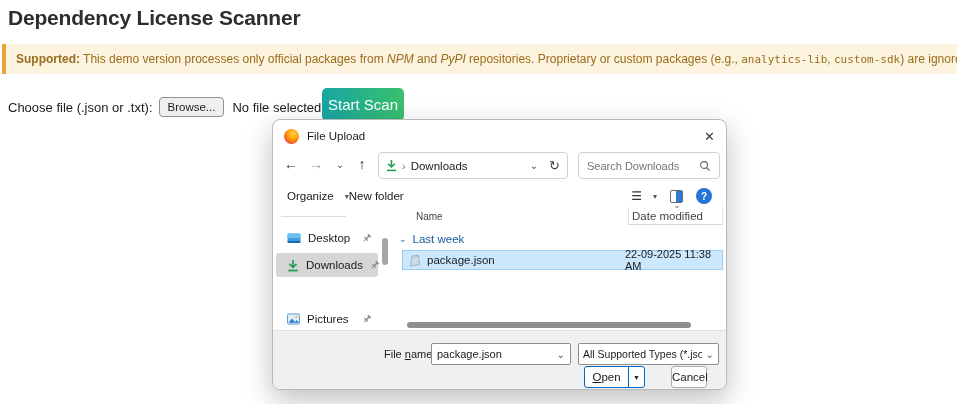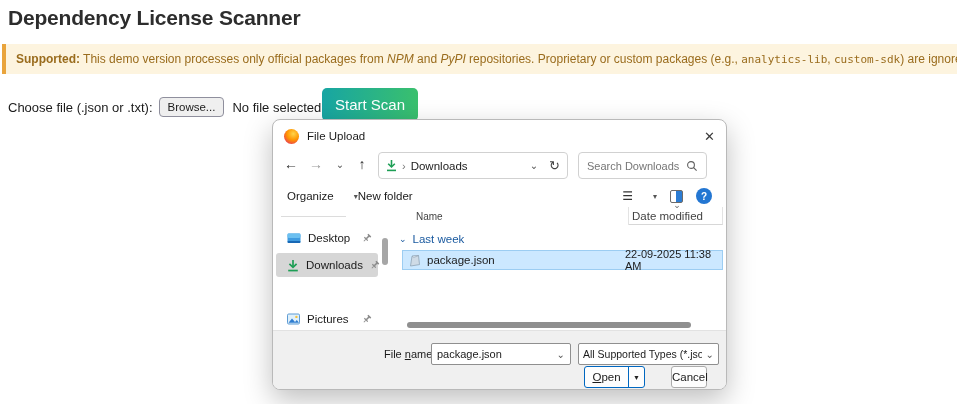--- a/index.html
+++ b/index.html
@@ -25,21 +25,21 @@
     position:absolute; left:8px; top:95px; height:24px;
     display:flex; align-items:center; font-size:13px;
   }
   .browse-btn {
     margin-left:6px; font-size:11.5px; font-family:inherit;
     padding:3px 8px; color:#1b1b1b;
     background:#efefef; border:1px solid #8f8f9d; border-radius:4px; cursor:pointer;
   }
   .no-file { margin-left:8px; font-size:13px; }
   .start-scan {
-    position:absolute; left:322px; top:88px; width:96px; height:33px;
+    position:absolute; left:322px; top:88px; width:82px; height:33px;
     background:linear-gradient(90deg,#17a5a3,#3ac06d);
     color:#fff; border:none; border-radius:5px; font-size:15px;
     font-family:inherit; cursor:pointer;
   }
   
   .dialog {
     position:absolute; left:272px; top:119px; width:455px; height:271px;
     background:#fff; border:1px solid #b9b9b9; border-radius:8px;
     box-shadow:0 10px 28px rgba(0,0,0,.25);
     font-size:11.5px; overflow:hidden;
@@ -61,31 +61,31 @@
   .addressbar {
     position:absolute; left:105px; top:5px; width:190px; height:27px;
     border:1px solid #d1d1d1; border-radius:4px;
     display:flex; align-items:center; padding:0 7px; cursor:pointer;
   }
   .crumb-sep { color:#777; margin:0 5px; font-size:11px; }
   .addr-right { margin-left:auto; display:flex; align-items:center; gap:11px; }
   .addr-caret { font-size:10px; color:#555; }
   .refresh { font-size:13px; color:#444; }
   .searchbox {
-    position:absolute; left:305px; top:5px; width:129px; height:27px;
+    position:absolute; left:305px; top:5px; width:142px; height:27px;
     border:1px solid #d1d1d1; border-radius:4px;
     display:flex; align-items:center; padding:0 8px;
   }
   .searchbox input { border:none; outline:none; flex:1; min-width:0;
     font-size:11px; font-family:inherit; color:#333; background:transparent; }
   .searchbox input::placeholder { color:#767676; }
   
   .toolbar { position:absolute; left:0; top:63px; right:0; height:26px;
     display:flex; align-items:center; padding:0 14px; font-size:11.5px; }
-  .tool-item { display:flex; align-items:center; gap:20px; cursor:pointer; color:#1b1b1b;justify-content:space-between; }
+  .tool-item { display:flex; align-items:center; gap:11px; cursor:pointer; color:#1b1b1b;justify-content:space-between; }
   .tool-newfolder { }
   .tool-right { margin-left:auto; display:flex; align-items:center; gap:13px; }
   .caret { font-size:8px; color:#555; }
   .listview-glyph { font-size:12px; color:#333; }
   .pane-icon { width:13px; height:13px; border:1px solid #6b6b6b; border-radius:2px;
     background:linear-gradient(90deg,#fff 50%, #2b7cd3 50%); cursor:pointer; }
   .help-icon { width:16px; height:16px; border-radius:50%; background:#2376d2;
     color:#fff; font-size:10px; font-weight:bold; display:flex;
     align-items:center; justify-content:center; cursor:pointer; }
   

